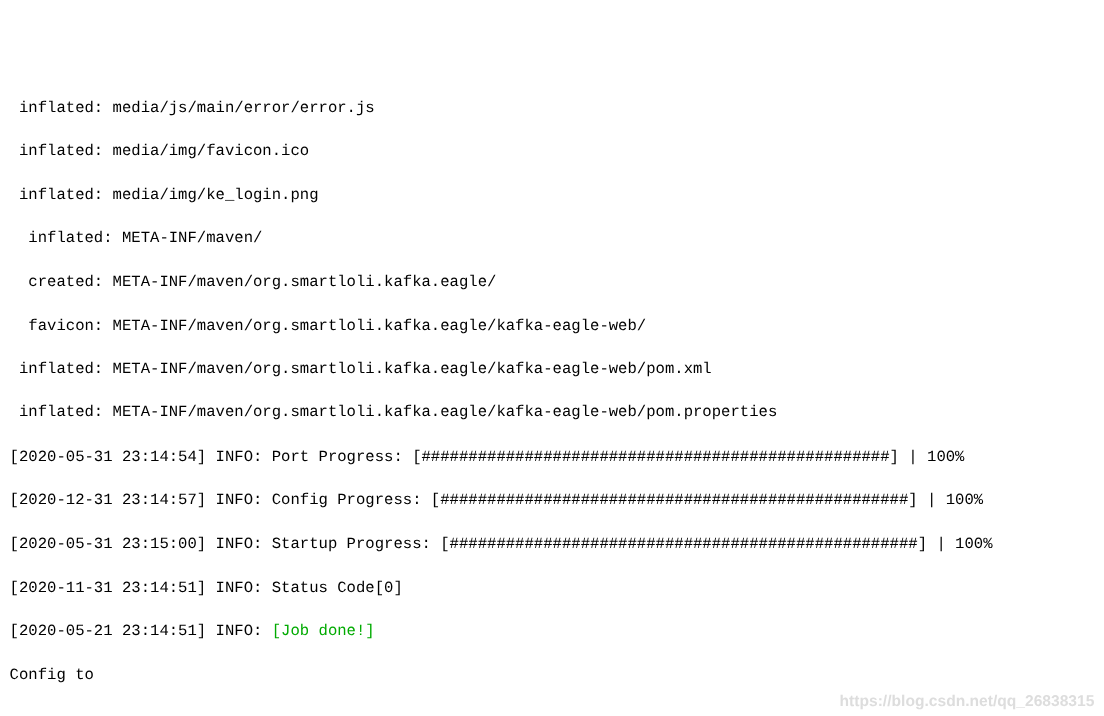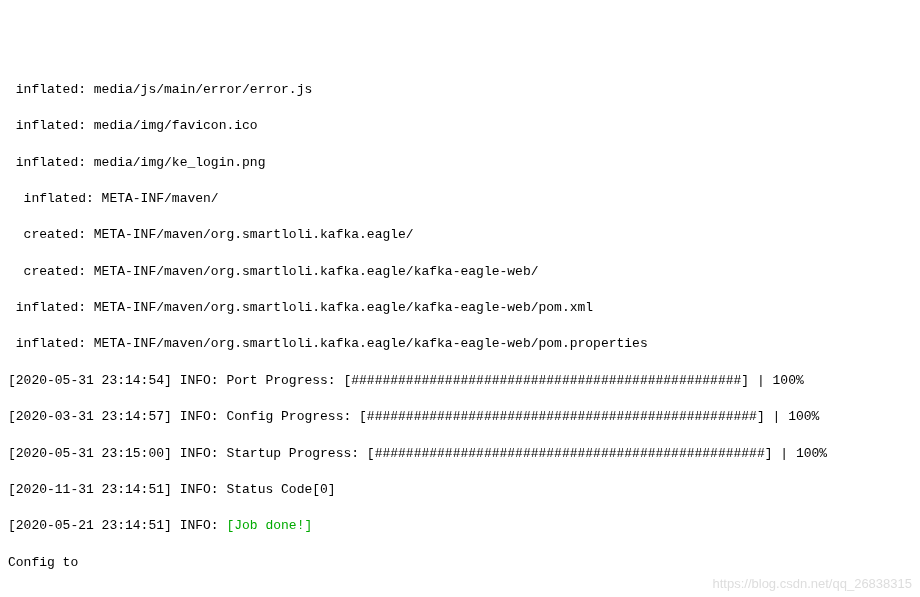--- a/index.html
+++ b/index.html
@@ -16,37 +16,38 @@
     .line { white-space: pre; }
     .green { color: #00aa00; }
     .watermark {
       position: fixed;
       bottom: 4px;
       right: 8px;
       color: #dddddd;
       font-family: Arial, sans-serif;
       font-size: 13px;
       pointer-events: none;
+      font-weight: bold;
     }
   </style>
 </head>
 <body>
 
 
 
 <div class="line"> inflated: media/js/main/error/error.js</div>
 <div class="line"> inflated: media/img/favicon.ico</div>
 <div class="line"> inflated: media/img/ke_login.png</div>
 <div class="line">  inflated: META-INF/maven/</div>
 <div class="line">  created: META-INF/maven/org.smartloli.kafka.eagle/</div>
-<div class="line">  created: META-INF/maven/org.smartloli.kafka.eagle/kafka-eagle-web/</div>
+<div class="line">  favicon: META-INF/maven/org.smartloli.kafka.eagle/kafka-eagle-web/</div>
 <div class="line"> inflated: META-INF/maven/org.smartloli.kafka.eagle/kafka-eagle-web/pom.xml</div>
 <div class="line"> inflated: META-INF/maven/org.smartloli.kafka.eagle/kafka-eagle-web/pom.properties</div>
 <div class="line">[2020-05-31 23:14:54] INFO: Port Progress: [##################################################] | 100%</div>
-<div class="line">[2020-03-31 23:14:57] INFO: Config Progress: [##################################################] | 100%</div>
+<div class="line">[2020-12-31 23:14:57] INFO: Config Progress: [##################################################] | 100%</div>
 <div class="line">[2020-05-31 23:15:00] INFO: Startup Progress: [##################################################] | 100%</div>
 <div class="line">[2020-11-31 23:14:51] INFO: Status Code[0]</div>
 <div class="line"><span>[2020-05-21 23:14:51] INFO: </span><span class="green">[Job done!]</span></div>
 <div class="line">Config to</div>
 <div class="line">    __ __    ___     ____    __ __    ___            ______    ___    ______    __     ______</div>
 
 
 
 
 <div class="line"></div>

